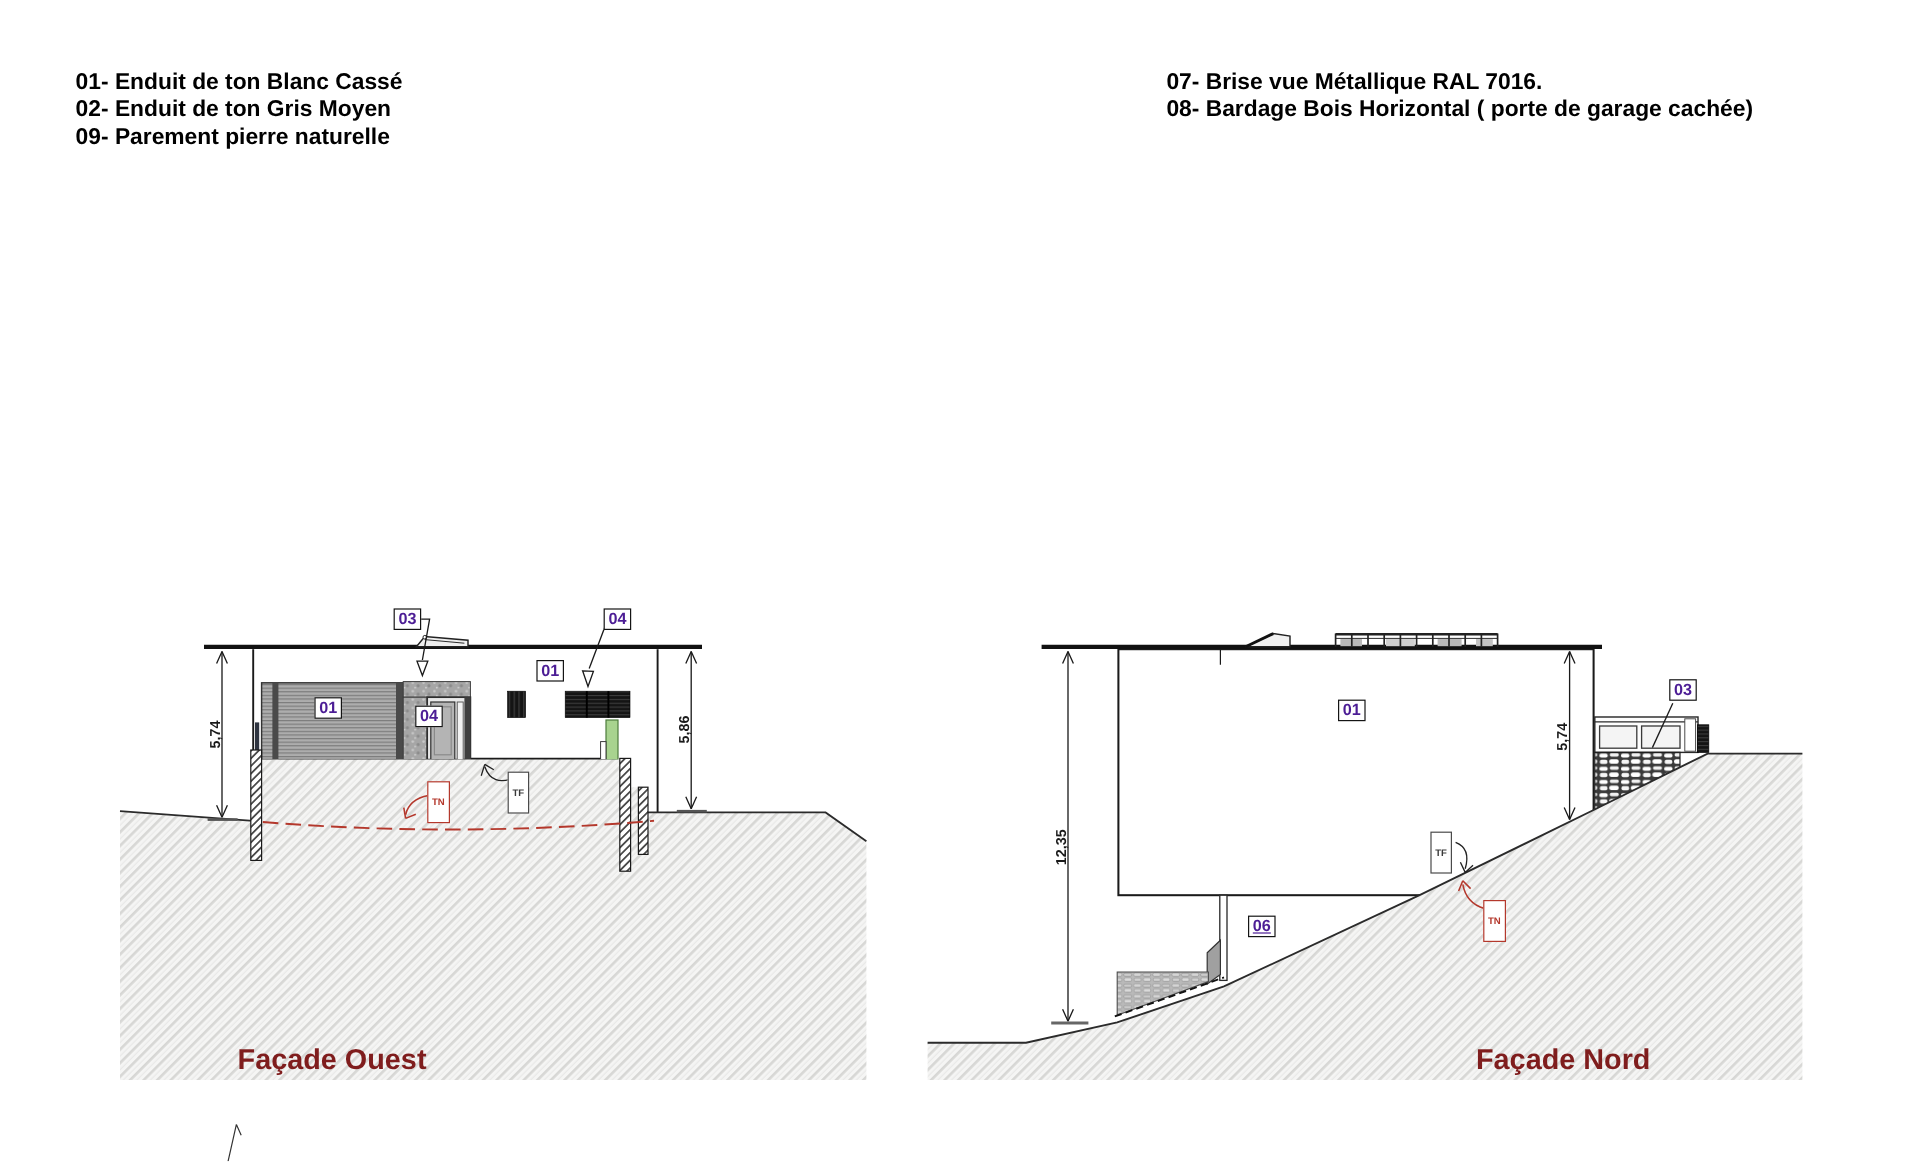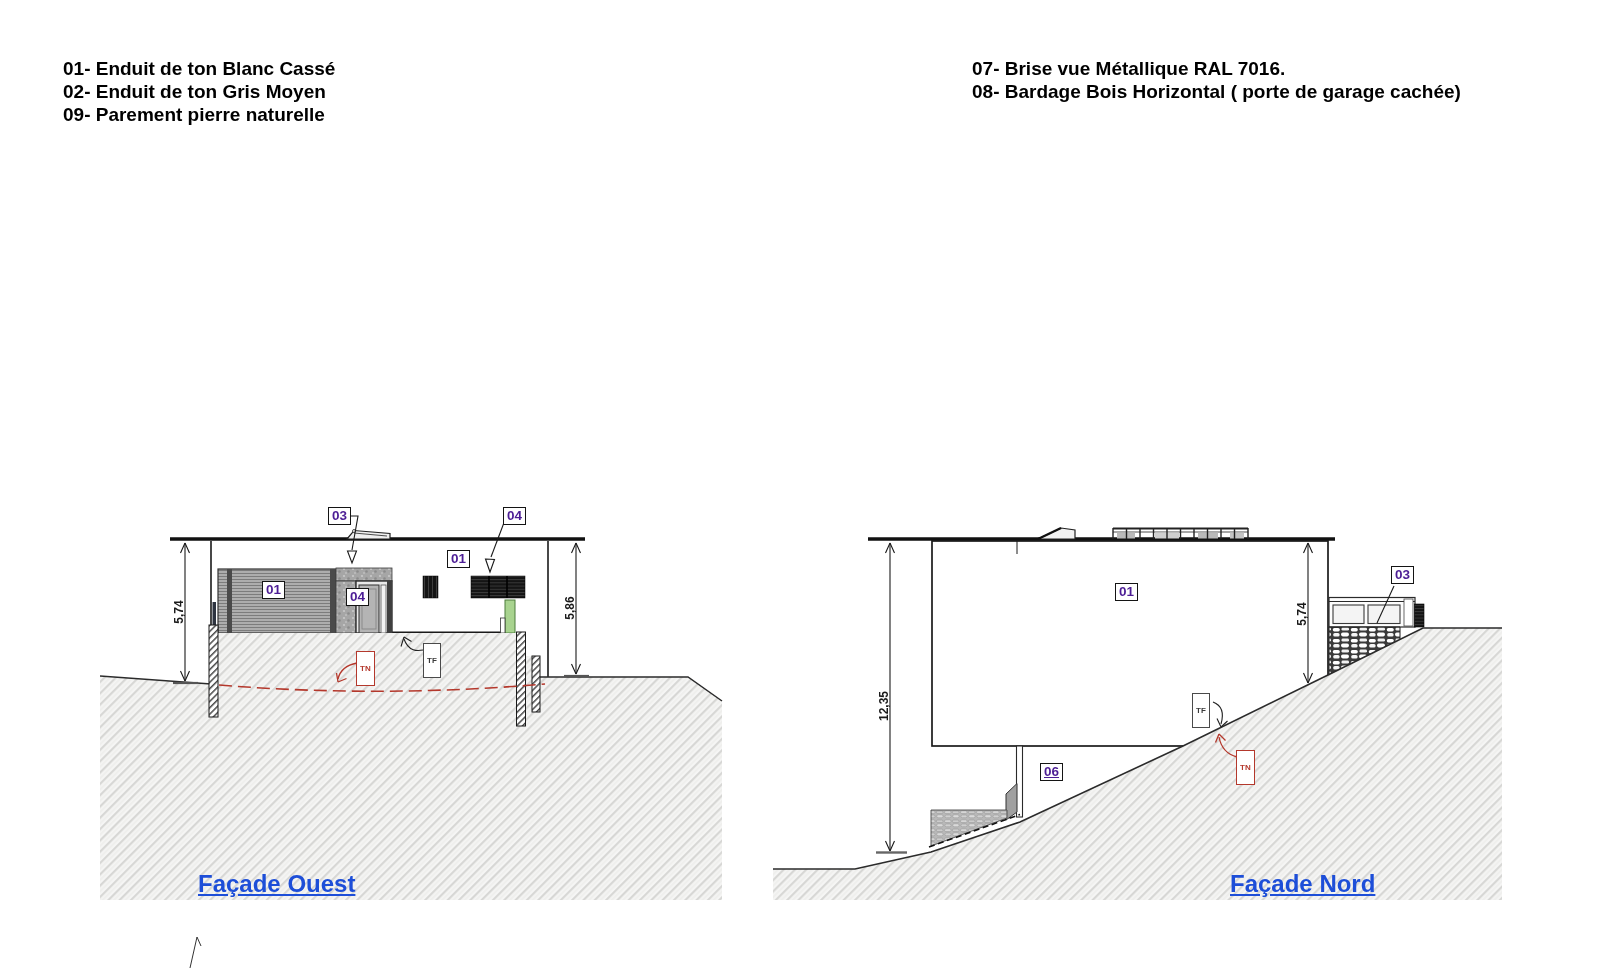--- a/index.html
+++ b/index.html
@@ -8,21 +8,21 @@
   .scene{position:absolute;left:0;top:0;}
   .legend-col{position:absolute;font:bold 19px/23px "Liberation Sans",sans-serif;color:#000;white-space:nowrap;}
   .legend-line{height:23px;}
   .tag{position:absolute;border:1.7px solid #141414;background:#fff;color:#4c1d95;
        font:bold 13.5px/16px "Liberation Sans",sans-serif;padding:0 3px;z-index:5;}
   .marker{position:absolute;border:1.2px solid #4a4a4a;background:#fff;color:#3a3a3a;
        font:bold 8px/9px "Liberation Sans",sans-serif;padding:12px 3px;z-index:5;}
   .marker.red{border-color:#b4382c;color:#b4382c;}
   .dim{position:absolute;transform:translate(-50%,-50%) rotate(-90deg);
        font:bold 12px "Liberation Sans",sans-serif;color:#1a1a1a;white-space:nowrap;z-index:4;}
-  .title{position:absolute;font:bold 24px "Liberation Sans",sans-serif;color:#1d4ed8;white-space:nowrap;z-index:5;text-decoration:underline;}
+  .title{position:absolute;font:bold 24px "Liberation Sans",sans-serif;color:#7f1d1d;white-space:nowrap;z-index:5;}
 </style>
 </head>
 <body>
 
 <div class="page">
 
   <div class="legend-col" style="left:63px;top:57px;">
     <div class="legend-line">01- Enduit de ton Blanc Cassé</div>
     <div class="legend-line">02- Enduit de ton Gris Moyen</div>
     <div class="legend-line">09- Parement pierre naturelle</div>

